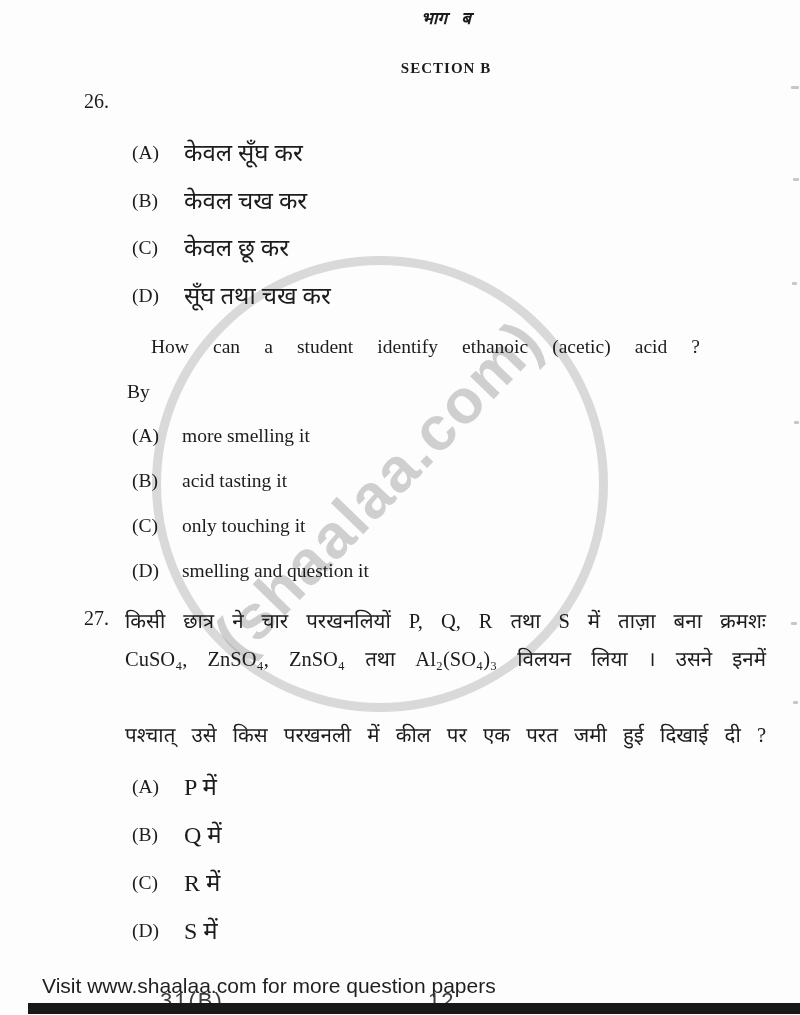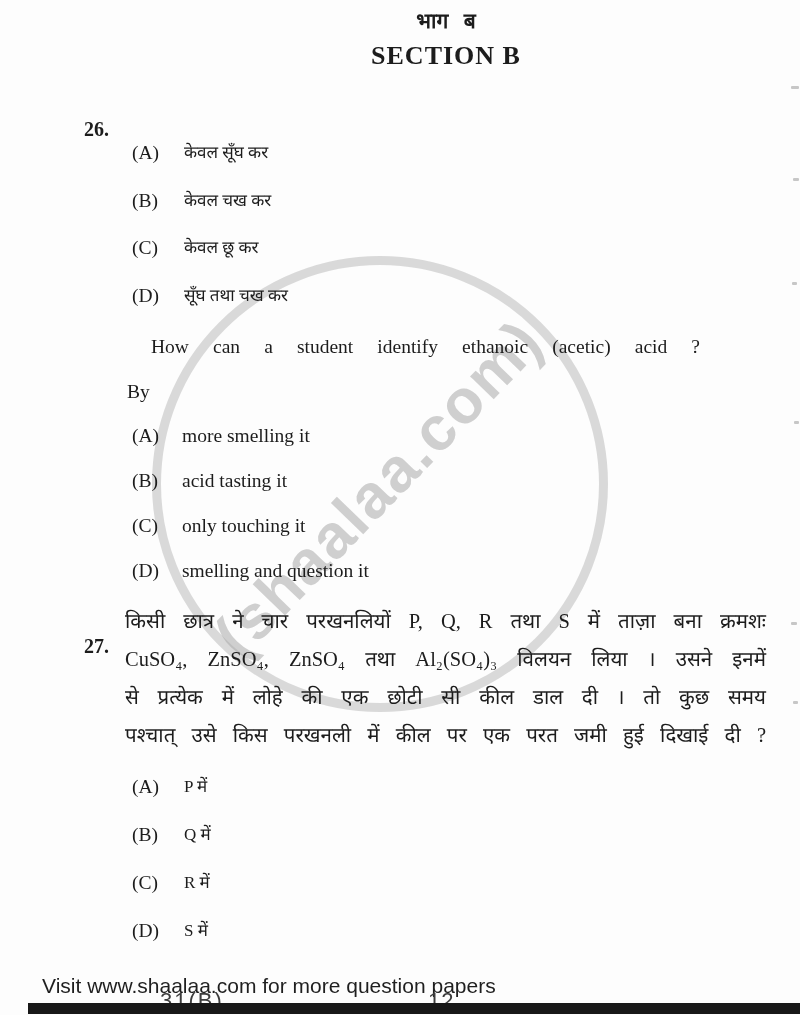--- a/index.html
+++ b/index.html
@@ -2,33 +2,33 @@
 <html lang="en"><head>
 <meta charset="utf-8">
 <style>
   html,body{margin:0;padding:0;background:#e9e9e9;}
   .page{
     position:relative;width:800px;height:1015px;background:#fdfdfd;
     overflow:hidden;margin:0 auto;
     font-family:"Liberation Serif","DejaVu Serif",serif;color:#1c1c1c;
   }
   .heading{position:absolute;left:92px;width:708px;text-align:center;font-weight:700;}
-  .h-hi{font-size:21px;word-spacing:10px;}
-  .h-en{font-size:26px;letter-spacing:1px;}
-  .qnum{position:absolute;left:84px;font-weight:700;font-size:20px;margin-top:28px;}
+  .h-hi{font-size:17px;word-spacing:10px;font-style:italic;}
+  .h-en{font-size:15px;letter-spacing:1px;margin-top:19px;}
+  .qnum{position:absolute;left:84px;font-weight:400;font-size:20px;}
   .qtext{position:absolute;left:127px;font-size:20.5px;line-height:31px;}
   .just{text-align:justify;text-align-last:justify;}
   .q26t{width:588px;}
   .q27l{width:641px;}
   .enq{width:549px;font-size:19.5px;margin-left:24px;}
   .opt{position:absolute;left:132px;display:flex;font-size:19.5px;line-height:30px;}
   .opt .olbl{width:52px;flex:0 0 52px;}
   .opt.en .olbl{width:50px;flex:0 0 50px;}
   .opt .otext{white-space:nowrap;}
-  .hi{font-size:17px;}
+  .hi{font-size:24px;}
   .watermark{position:absolute;inset:0;pointer-events:none;}
   .wm-ring{
     position:absolute;left:152px;top:256px;width:438px;height:438px;
     border:9px solid rgba(178,178,178,0.48);border-radius:50%;
   }
   .wm-text{
     position:absolute;left:378px;top:488px;
     transform:translate(-50%,-50%) rotate(-46deg);
     font-family:"Liberation Sans","DejaVu Sans",sans-serif;
     font-weight:700;font-size:62px;letter-spacing:2px;white-space:nowrap;
@@ -95,21 +95,20 @@
     <span class="otext">only touching it</span>
   </div>
   <div class="opt en" style="top:556px">
     <span class="olbl">(D)</span>
     <span class="otext">smelling and question it</span>
   </div>
 
   <span class="qnum" style="top:607px">27.</span>
   <div class="qtext q27l just" style="top:606px;left:125px" lang="hi">किसी छात्र ने चार परखनलियों P, Q, R तथा S में ताज़ा बना क्रमशः</div>
   <div class="qtext q27l just" style="top:644px;left:125px" lang="hi">CuSO₄, ZnSO₄, ZnSO₄ तथा Al₂(SO₄)₃ विलयन लिया । उसने इनमें</div>
-  <div class="qtext q27l just" style="top:682px;left:125px" lang="hi">से प्रत्येक में लोहे की एक छोटी सी कील डाल दी । तो कुछ समय</div>
   <div class="qtext q27l just" style="top:720px;left:125px" lang="hi">पश्चात् उसे किस परखनली में कील पर एक परत जमी हुई दिखाई दी ?</div>
 
   <div class="opt" style="top:772px">
     <span class="olbl">(A)</span>
     <span class="otext hi" lang="hi">P में</span>
   </div>
   <div class="opt" style="top:820px">
     <span class="olbl">(B)</span>
     <span class="otext hi" lang="hi">Q में</span>
   </div>

